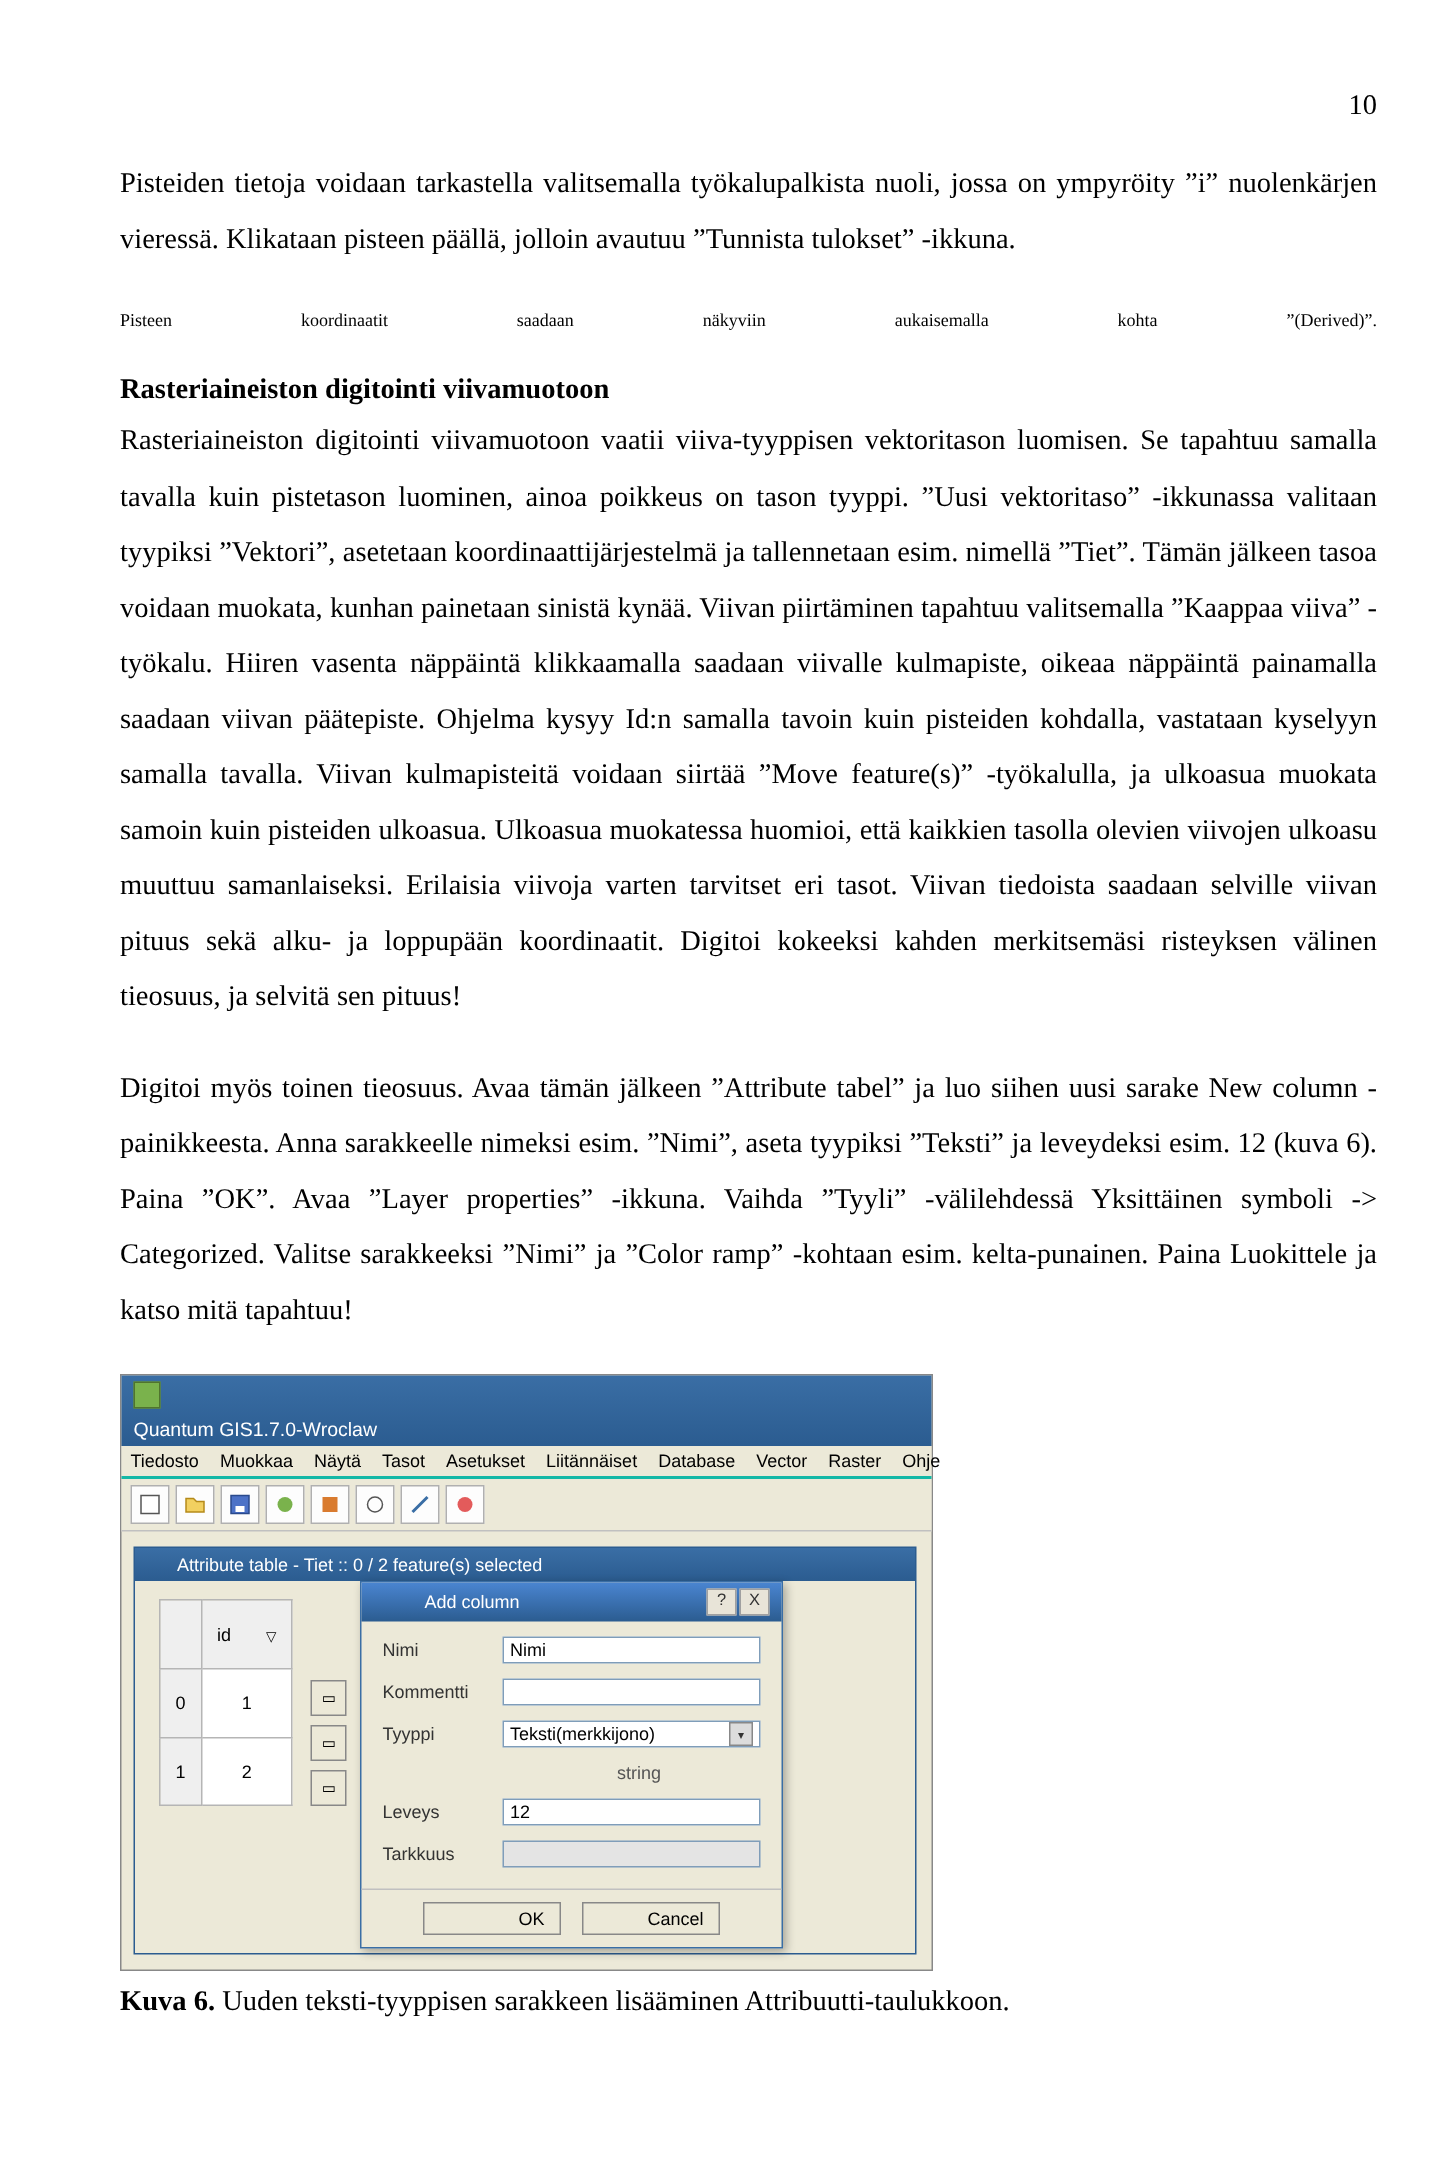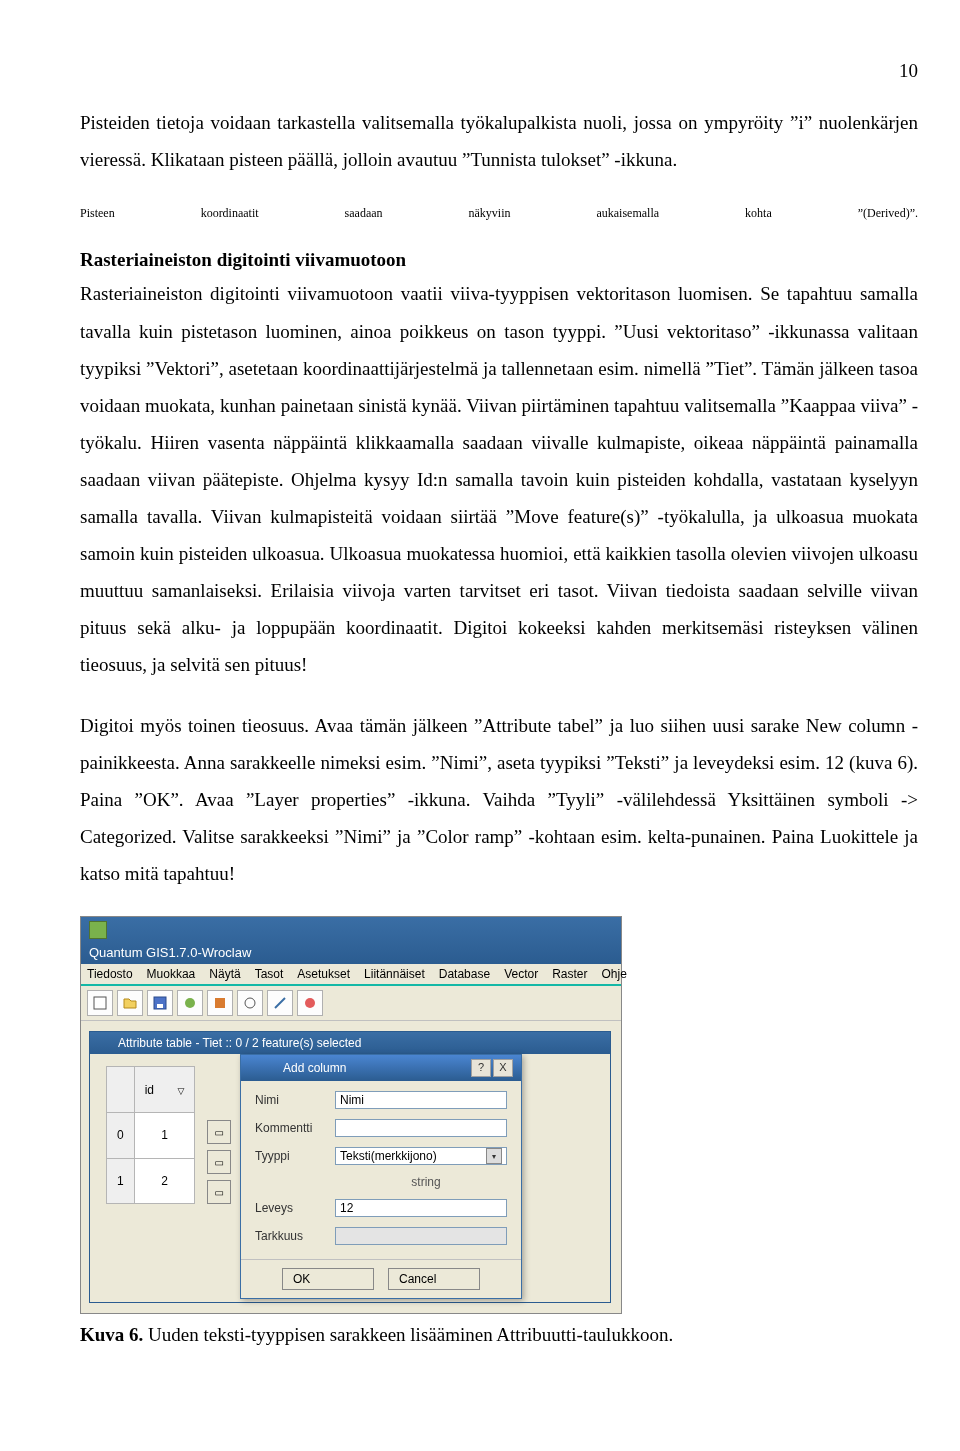--- a/index.html
+++ b/index.html
@@ -200,21 +200,21 @@
     display: flex;
     justify-content: center;
     gap: 14px;
   }
   .btn {
     min-width: 70px;
     padding: 3px 10px;
     border: 1px solid #888;
     background: #ece9d8;
     font-size: 12px;
-    text-align: left;
+    text-align: right;
   }
   .caption {
     font-size: 19px;
     margin-top: 10px;
   }
   .caption b { font-weight: bold; }
   .map-bg {
     background: #ece9d8;
     border: 1px solid #888;
     width: 540px;

